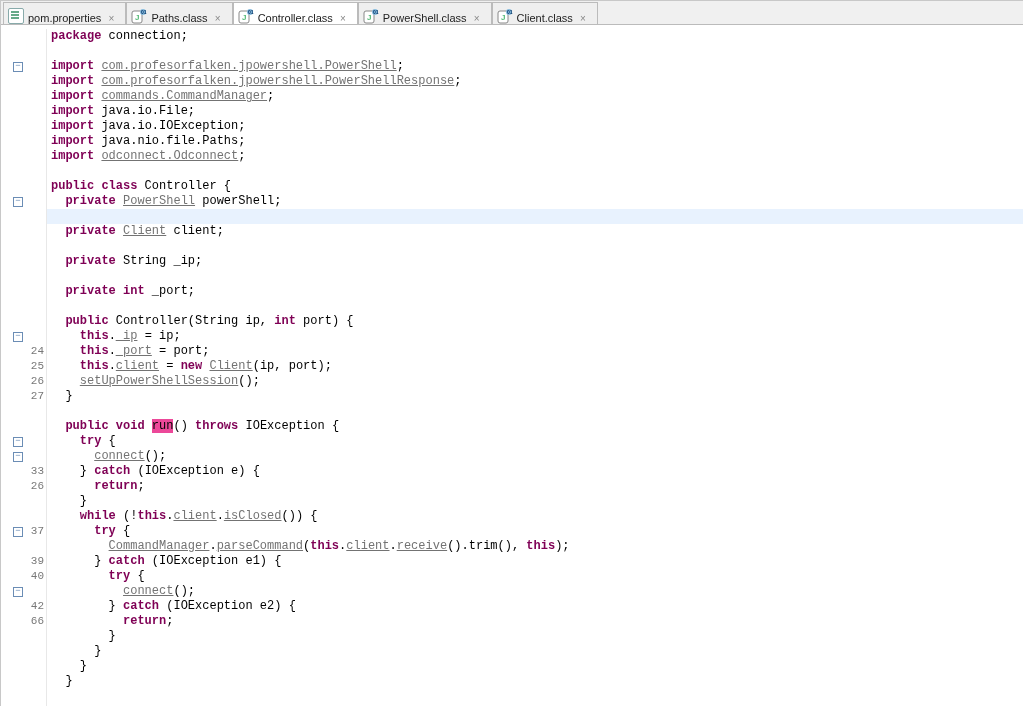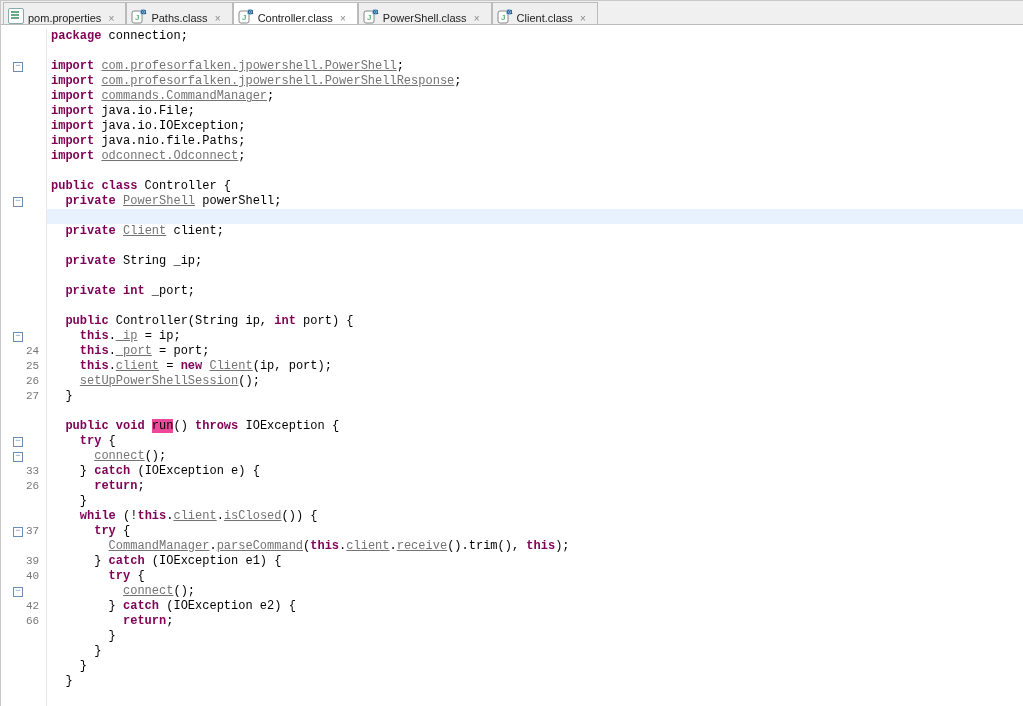--- a/index.html
+++ b/index.html
@@ -93,21 +93,21 @@
     padding-right: 2px;
     position: relative;
   }
   .gline {
     height: 15px;
     display: flex;
     justify-content: flex-end;
     align-items: center;
     gap: 2px;
   }
-  .gline .ln { min-width: 18px; text-align: left; font-size: 11px; color:#787878 }
+  .gline .ln { min-width: 18px; text-align: right; font-size: 11px; color:#787878 }
   .fold {
     width: 10px; height: 10px;
     border: 1px solid #6b8db5;
     display: inline-flex; align-items:center; justify-content:center;
     font-size: 9px; line-height: 1; color:#6b8db5; background:#fff;
     margin-right: 1px;
   }
   .code {
     flex: 1;
     padding-left: 4px;

